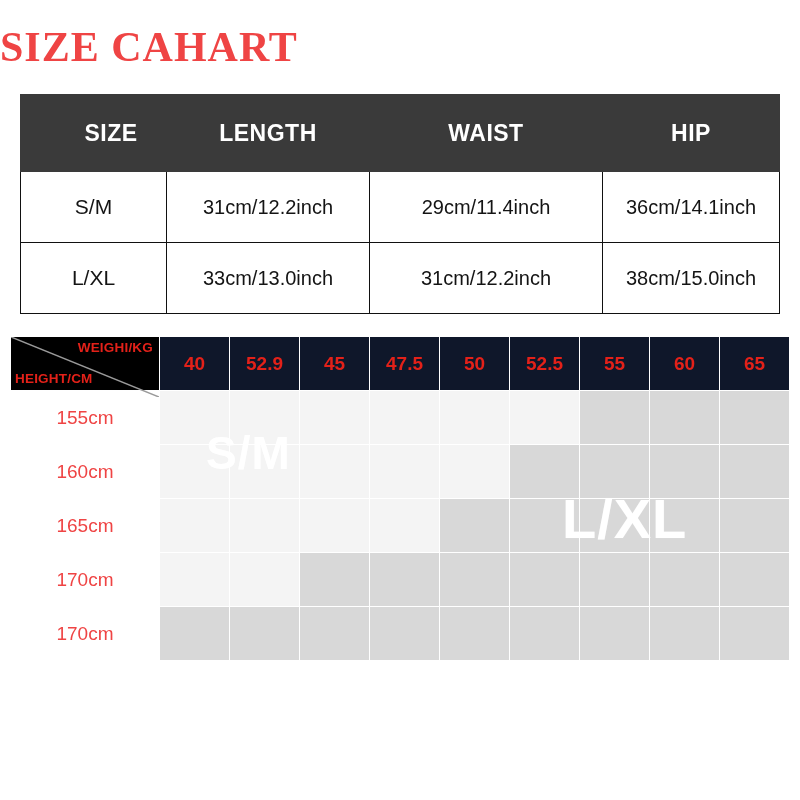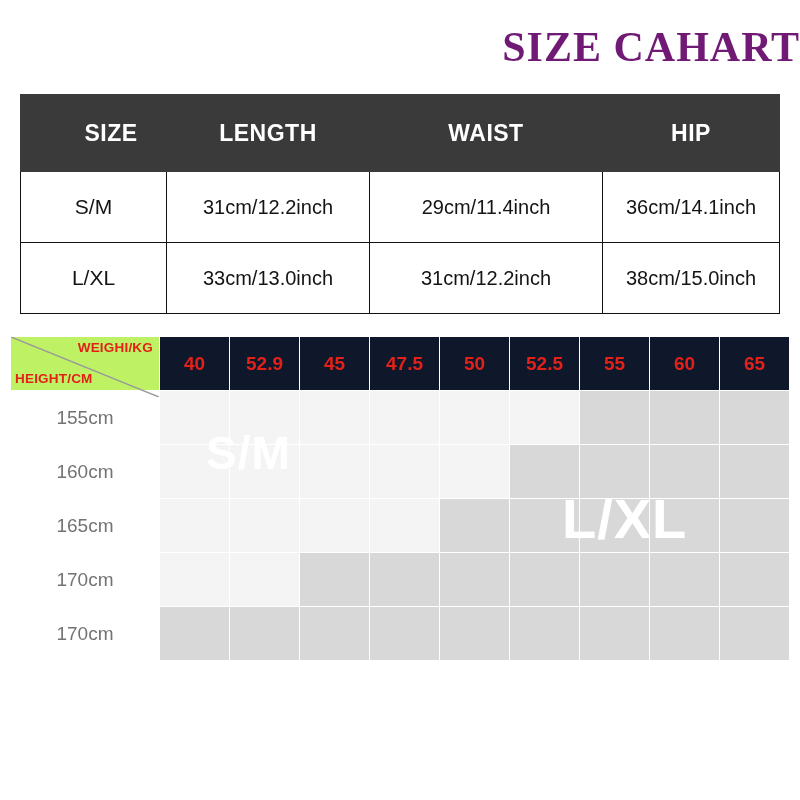--- a/index.html
+++ b/index.html
@@ -13,26 +13,26 @@
   }
   .page {
     position: relative;
     width: 800px;
     height: 800px;
     background: #ffffff;
   }
 
   
   .title {
-    text-align: right;
+    text-align: left;
     font-family: "Liberation Serif", serif;
     font-weight: bold;
     font-size: 42px;
     letter-spacing: 1px;
-    color: #701a75;
+    color: #ef4444;
     padding-top: 26px;
     line-height: 1;
   }
 
   
   .size-table {
     width: 760px;
     margin: 26px auto 0 auto;
     border-collapse: collapse;
     table-layout: fixed;
@@ -80,21 +80,21 @@
     border: 1px solid #ffffff;
     height: 53px;
     text-align: center;
     vertical-align: middle;
     font-size: 19px;
     padding: 0;
   }
   th.corner {
     width: 148px;
     height: 60px;
-    background: #bef264;
+    background: #000000;
     position: relative;
     padding: 0;
     border: 1px solid #ffffff;
   }
   th.corner .diag {
     position: absolute;
     inset: 0;
   }
   th.corner .wlabel {
     position: absolute;
@@ -116,21 +116,21 @@
   }
   th.wcell {
     background: #0f172a;
     color: #e32119;
     font-weight: bold;
     font-size: 20px;
     height: 60px;
   }
   td.hcell {
     background: #ffffff;
-    color: #737373;
+    color: #ef4444;
     font-size: 20px;
     text-align: right;
     padding-right: 20px;
   }
   
   .s0 { background: #f4f4f4; }
   .s3 { background: #d8d8d8; }
 
   .zone-label {
     position: absolute;

